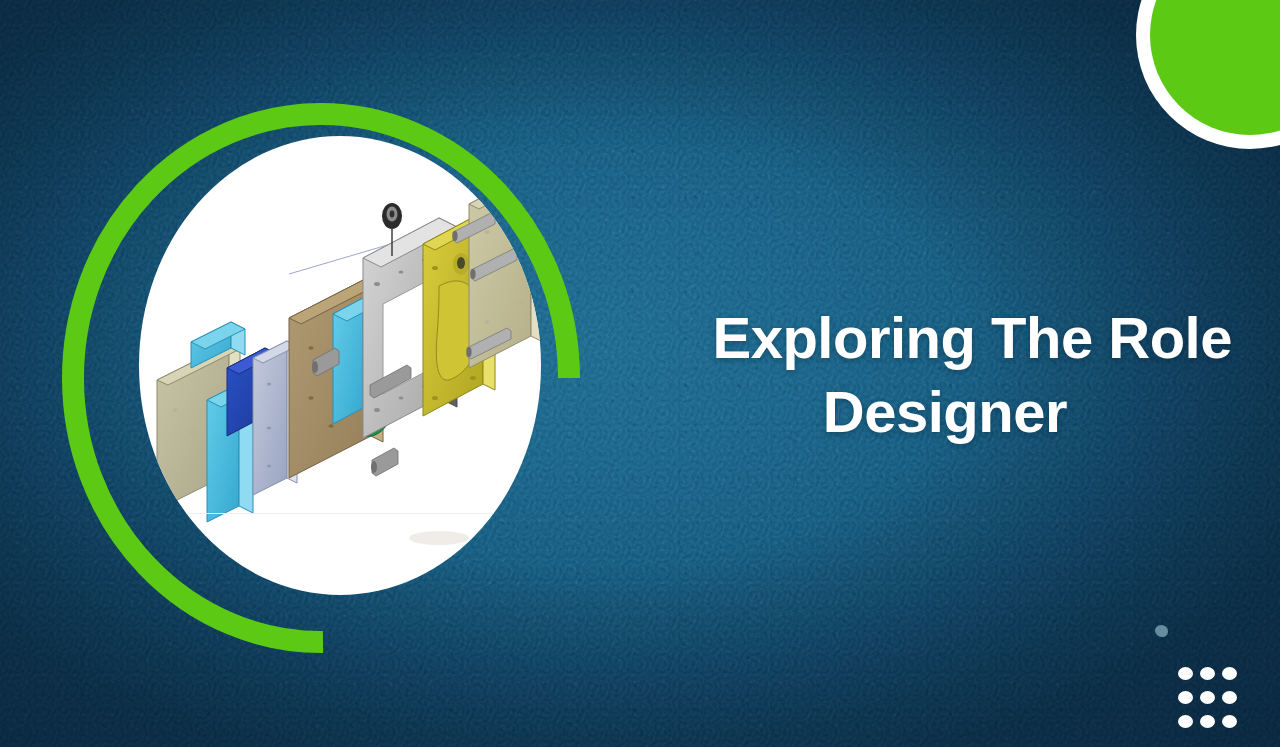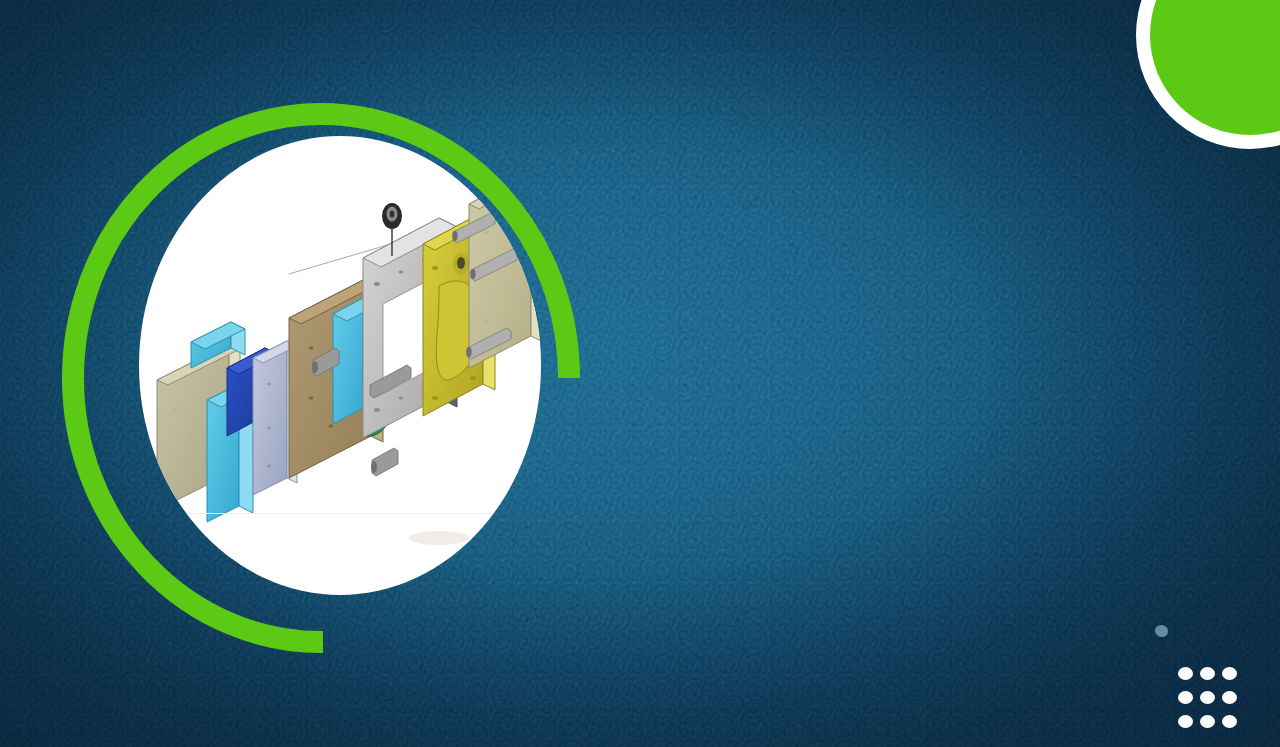--- a/index.html
+++ b/index.html
@@ -356,20 +356,22 @@
           <ellipse cx="330" cy="216" rx="2.6" ry="5" fill="#6f6f6f"></ellipse>
         </g>
       </g>
 
       <ellipse cx="300" cy="402" rx="30" ry="7" fill="#e9e6df" opacity=".7"></ellipse>
     </svg>
     <div class="photo-baseline"></div>
   </div>
 
   <h1 class="headline">
+    <span class="ln ln1">Exploring The Role</span>
+    <span class="ln ln3">Designer</span>
   </h1>
 
   <div class="speck"></div>
 
   <div class="dot-grid">
     <i></i>
     <i></i>
     <i></i>
     <i></i>
     <i></i>

